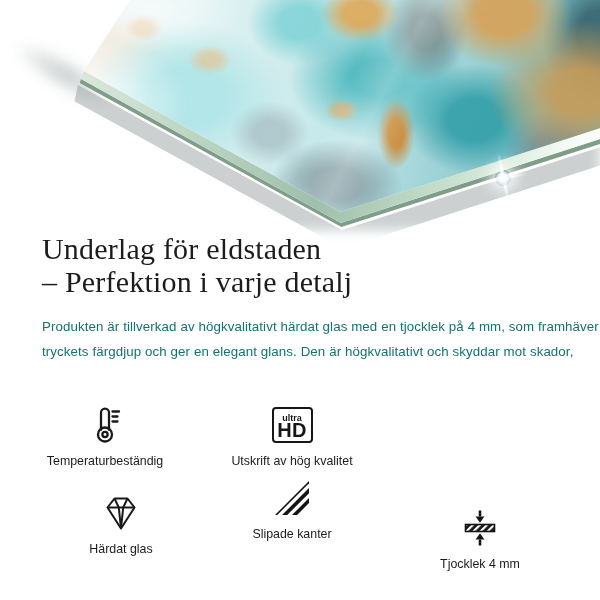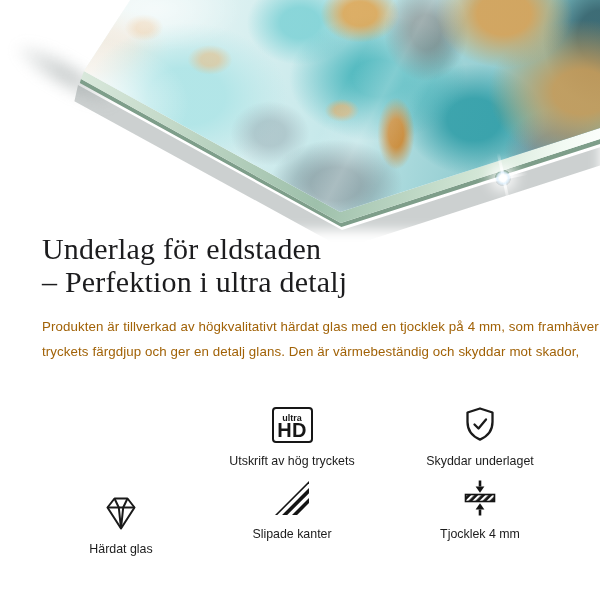--- a/index.html
+++ b/index.html
@@ -57,21 +57,21 @@
     background:linear-gradient(to right,rgba(255,255,255,0),#fff 42%,#fff 58%,rgba(255,255,255,0));filter:blur(.4px);}
   .sparkle .core{position:absolute;left:17px;top:17px;width:16px;height:16px;border-radius:50%;
     background:radial-gradient(circle,#fff 0 30%,rgba(225,242,255,.85) 50%,rgba(255,255,255,0) 72%);
     box-shadow:0 0 14px 5px rgba(255,255,255,.9);}
 
   
   .content{position:absolute;left:42px;top:232px;width:520px;}
   h1{margin:0;font-family:"Liberation Serif","DejaVu Serif",serif;font-weight:400;
      font-size:30px;line-height:33px;color:#1c1c1e;letter-spacing:.2px;}
   h1 span{display:block;}
-  .desc{margin-top:16px;font-size:13.3px;line-height:25px;color:#a16207;letter-spacing:.1px;}
+  .desc{margin-top:16px;font-size:13.3px;line-height:25px;color:#0f766e;letter-spacing:.1px;}
   .desc span{display:block;white-space:nowrap;}
 
   
   .feat{position:absolute;width:200px;display:flex;flex-direction:column;align-items:center;}
   .feat .icon-box{height:44px;display:flex;align-items:center;justify-content:center;}
   .feat .label{margin-top:7px;font-size:12.4px;color:#1c1c1c;white-space:nowrap;}
   .uhd{width:37px;height:32px;border:2.6px solid #161616;border-radius:4px;
        display:flex;flex-direction:column;align-items:center;justify-content:center;color:#161616;}
   .uhd .t{font-size:9px;font-weight:700;line-height:9px;}
   .uhd .b{font-size:20px;font-weight:700;line-height:14px;letter-spacing:.2px;}
@@ -91,48 +91,52 @@
     <div class="sparkle">
       <span class="ray-v"></span>
       <span class="ray-h"></span>
       <span class="core"></span>
     </div>
   </div>
 
   <div class="content">
     <h1>
       <span>Underlag för eldstaden</span>
-      <span>– Perfektion i ultra detalj</span>
+      <span>– Perfektion i varje detalj</span>
     </h1>
     <div class="desc">
       <span>Produkten är tillverkad av högkvalitativt härdat glas med en tjocklek på 4 mm, som framhäver</span>
-      <span>tryckets färgdjup och ger en detalj glans. Den är värmebeständig och skyddar mot skador,</span>
+      <span>tryckets färgdjup och ger en elegant glans. Den är högkvalitativt och skyddar mot skador,</span>
     </div>
   </div>
 
+  <div class="feat" style="left:5px;top:403px">
+    <div class="icon-box">
+      <svg width="40" height="40" viewBox="0 0 40 40" fill="none" stroke="#1a1a1a" stroke-width="2.3" stroke-linecap="round">
+        <path d="M16 24.8 V7.7 a4 4 0 0 1 8 0 V24.8"></path>
+        <circle cx="20" cy="29.5" r="7"></circle>
+        <circle cx="20" cy="29.5" r="2.6"></circle>
+        <line x1="27.5" y1="6.5" x2="34" y2="6.5"></line>
+        <line x1="27.5" y1="11.5" x2="32.5" y2="11.5"></line>
+        <line x1="27.5" y1="16.5" x2="32.5" y2="16.5"></line>
+      </svg>
+    </div>
+    <div class="label">Temperaturbeständig</div>
+  </div>
 
   <div class="feat" style="left:192px;top:403px">
     <div class="icon-box">
       <div class="uhd">
         <span class="t">ultra</span>
         <span class="b">HD</span>
       </div>
     </div>
-    <div class="label">Utskrift av hög tryckets</div>
+    <div class="label">Utskrift av hög kvalitet</div>
   </div>
 
-  <div class="feat" style="left:380px;top:403px">
-    <div class="icon-box">
-      <svg width="40" height="40" viewBox="0 0 40 40" fill="none" stroke="#1a1a1a" stroke-width="2.3" stroke-linecap="round" stroke-linejoin="round">
-        <path d="M20 3.5 L32.5 7.5 V17 c0 8.6 -5.6 14.6 -12.5 17.6 C13.1 31.6 7.5 25.6 7.5 17 V7.5 Z"></path>
-        <path d="M14.5 19.5 L18.5 23.5 L26 14.5"></path>
-      </svg>
-    </div>
-    <div class="label">Skyddar underlaget</div>
-  </div>
 
   <div class="feat" style="left:21px;top:491px">
     <div class="icon-box">
       <svg width="40" height="40" viewBox="0 0 40 40" fill="none" stroke="#1a1a1a" stroke-width="2" stroke-linejoin="round">
         <path d="M6.5 14.5 L13.5 5.5 H26.5 L33.5 14.5 L20 35.5 Z"></path>
         <path d="M6.5 14.5 H33.5"></path>
         <path d="M13.5 5.5 L17.8 14.5 L20 35.5"></path>
         <path d="M26.5 5.5 L22.2 14.5 L20 35.5"></path>
       </svg>
     </div>
@@ -154,21 +158,21 @@
             <rect x="-15" y="18" width="70" height="3.6" fill="#151515"></rect>
             <rect x="-15" y="25" width="70" height="3.6" fill="#151515"></rect>
             <rect x="-15" y="32" width="70" height="3.6" fill="#151515"></rect>
           </g>
         </g>
       </svg>
     </div>
     <div class="label">Slipade kanter</div>
   </div>
 
-  <div class="feat" style="left:380px;top:476px">
+  <div class="feat" style="left:380px;top:506px">
     <div class="icon-box">
       <svg width="40" height="40" viewBox="0 0 40 40">
         <defs>
           <pattern id="hatch" width="5" height="5" patternUnits="userSpaceOnUse" patternTransform="rotate(45)">
             <rect width="5" height="5" fill="#141414"></rect>
             <rect width="2.2" height="5" fill="#ffffff"></rect>
           </pattern>
         </defs>
         <rect x="5.5" y="16.5" width="29" height="7" fill="url(#hatch)" stroke="#141414" stroke-width="1.6"></rect>
         <line x1="20" y1="2.5" x2="20" y2="8.5" stroke="#141414" stroke-width="2.6"></line>

